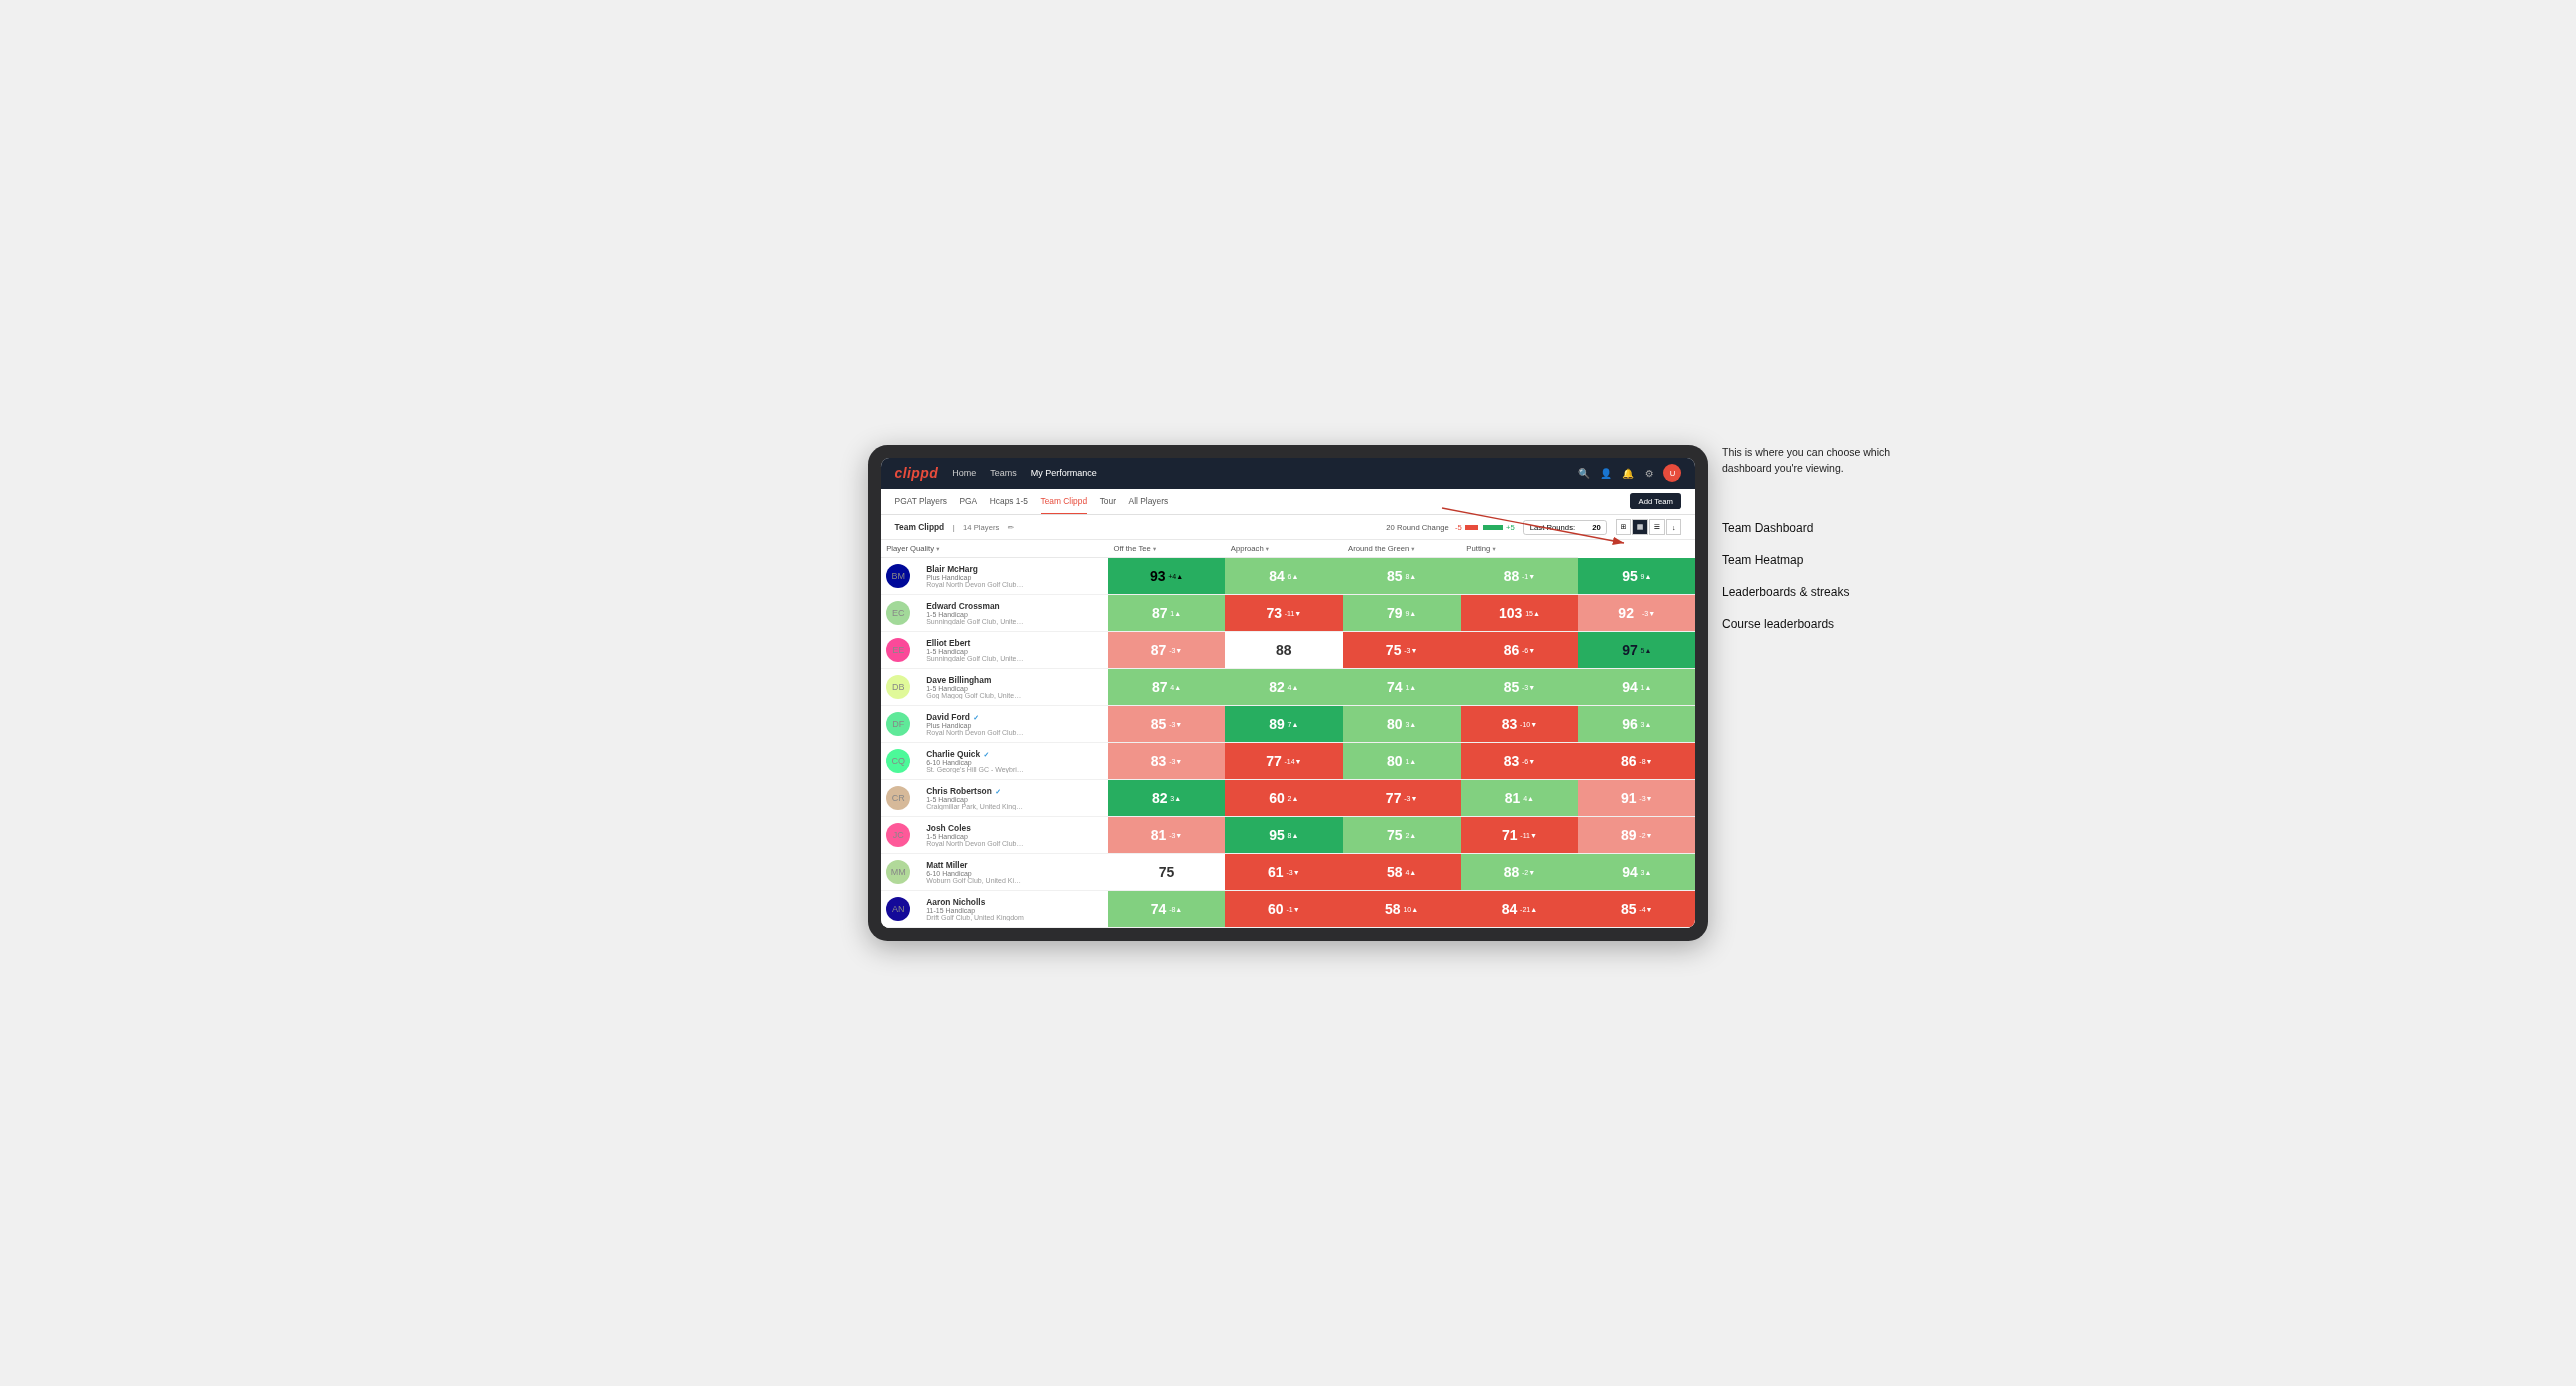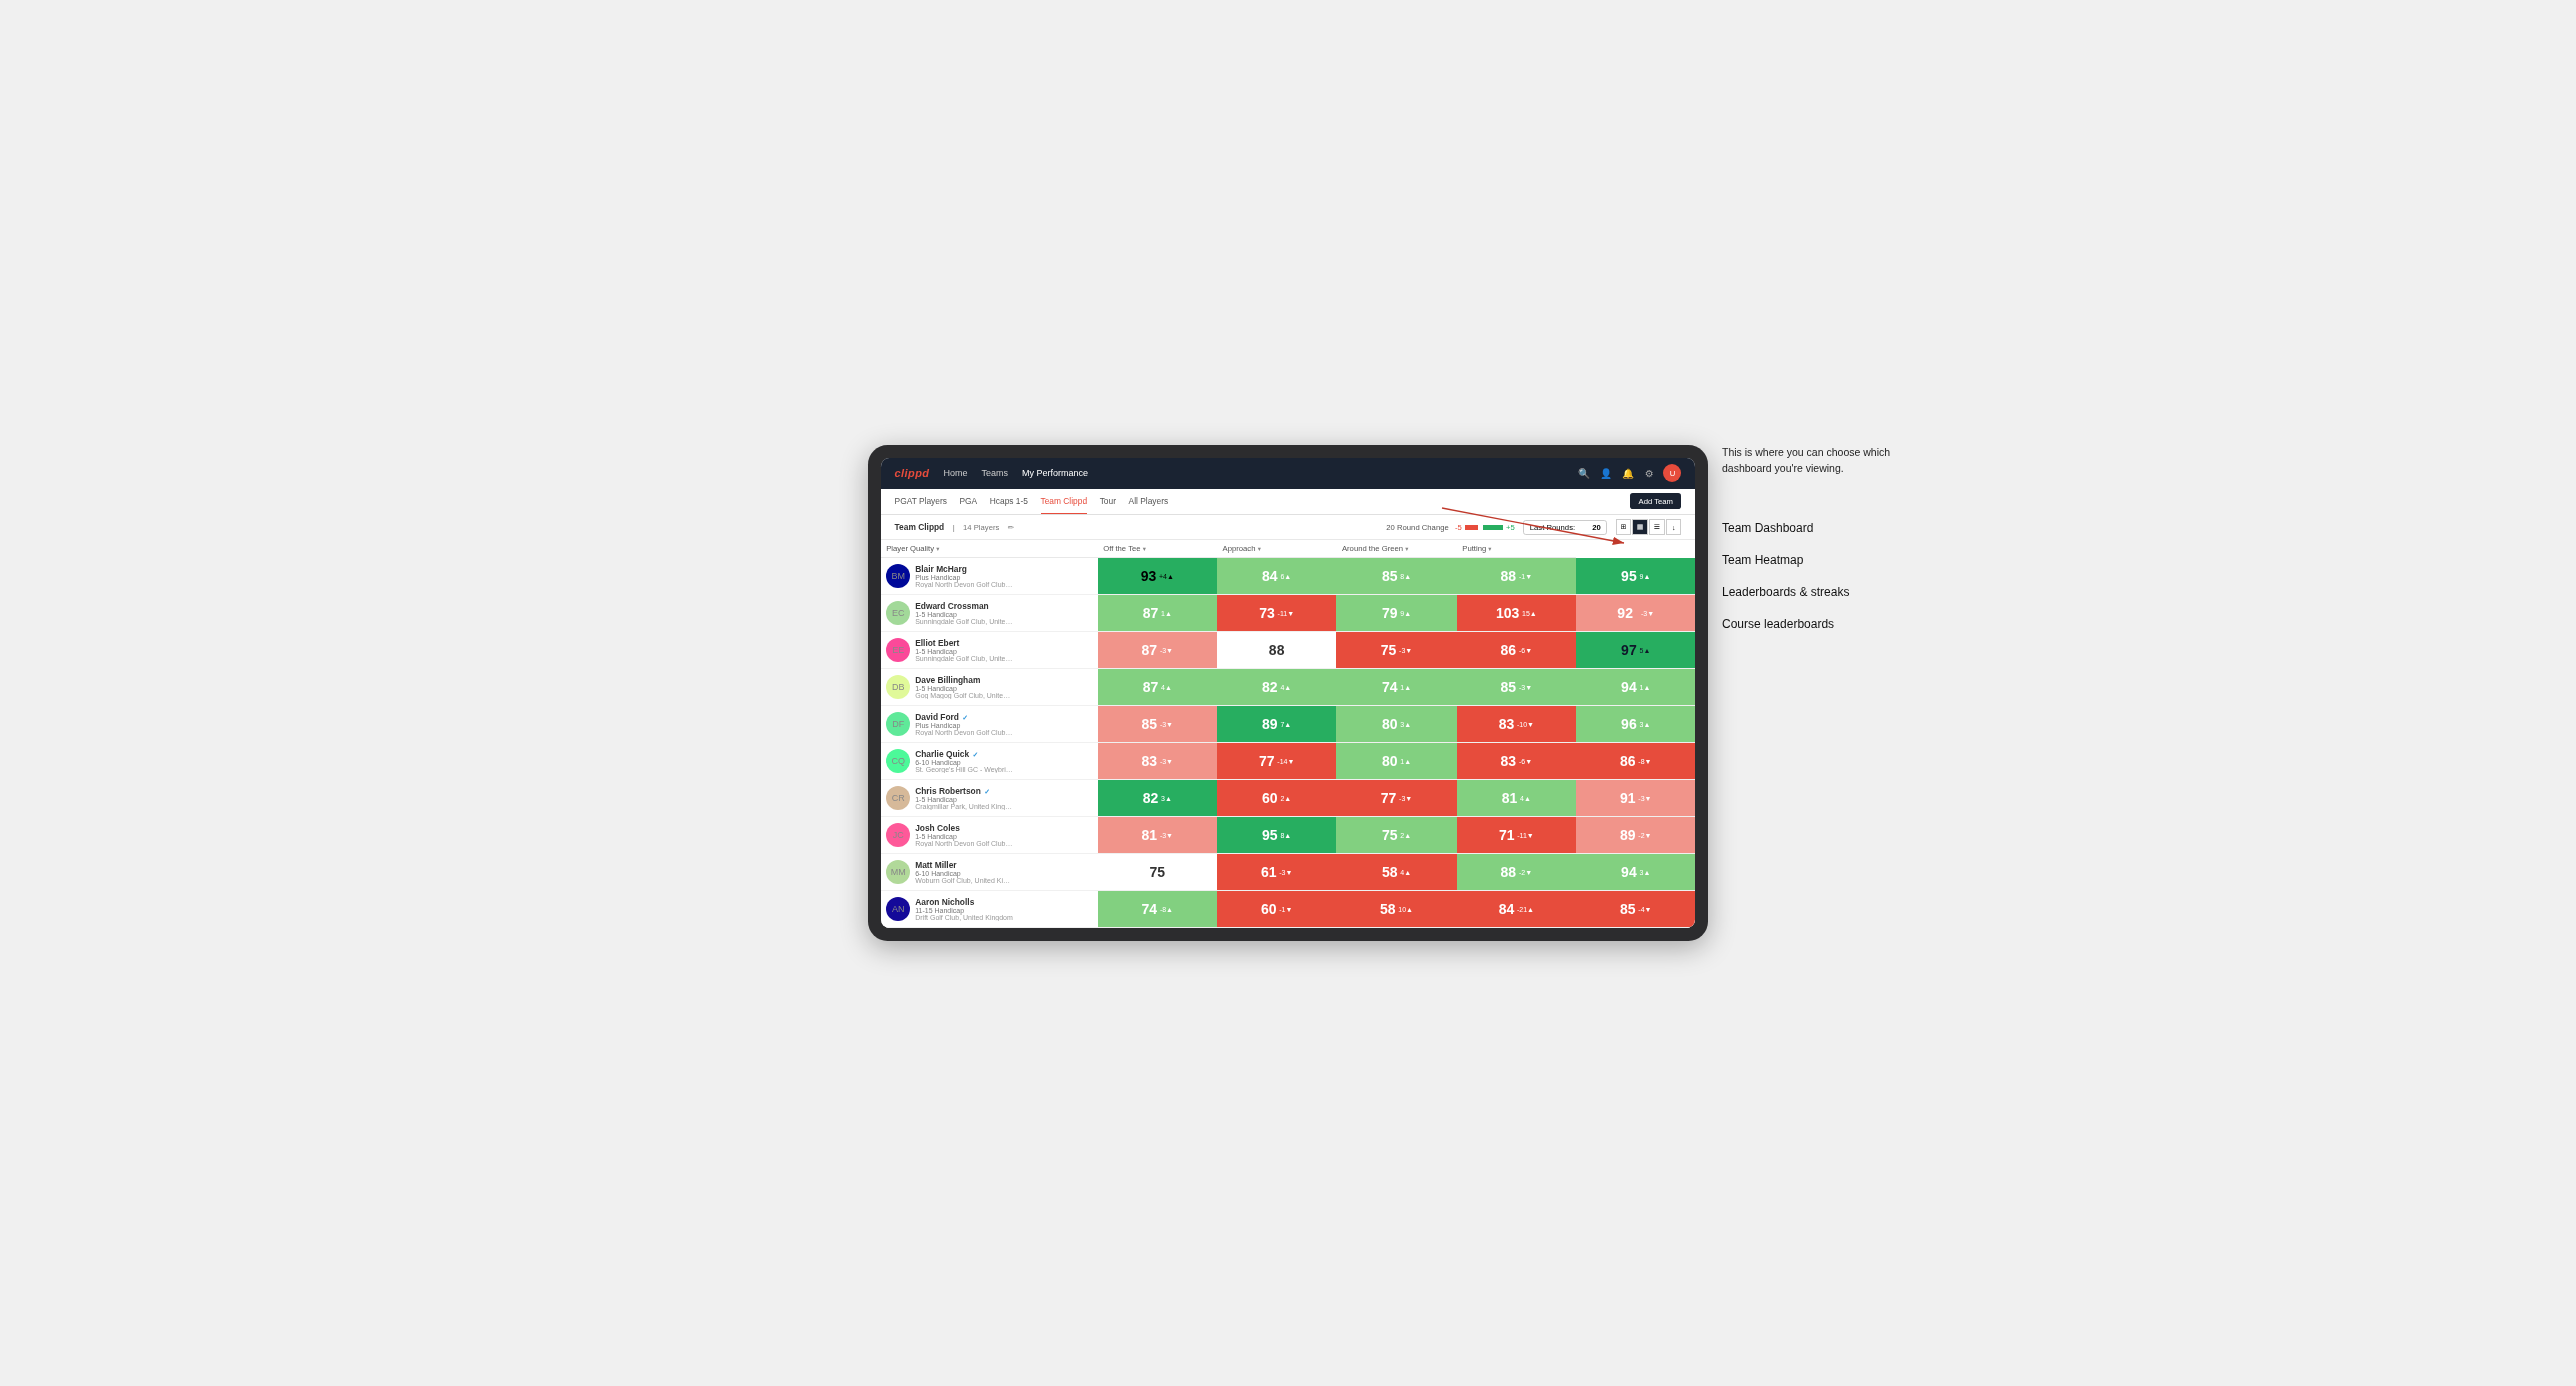--- a/index.html
+++ b/index.html
@@ -68,21 +68,21 @@
       background: #1a2332;
       display: flex;
       align-items: center;
       padding: 5.6px 14px;
       gap: 14px;
       height: 31px;
     }
 
     .logo {
       color: #e74c3c;
-      font-size: 11px;
+      font-size: 14px;
       font-weight: 700;
       letter-spacing: 0.4px;
       font-style: italic;
     }
 
     .nav-links {
       display: flex;
       gap: 14px;
       flex: 1;
     }
@@ -267,21 +267,21 @@
       font-size: 6.3px;
       color: #888;
     }
 
     .col-player { width: 140px; }
     .col-score { width: 77px; text-align: center; }
 
     .player-cell {
       display: flex;
       align-items: flex-start;
-      gap: 5px;
+      gap: 16px;
       padding: 2.8px 5.6px;
     }
 
     .avatar {
       width: 24px;
       height: 24px;
       border-radius: 50%;
       background: #ddd;
       flex-shrink: 0;
       overflow: hidden;

